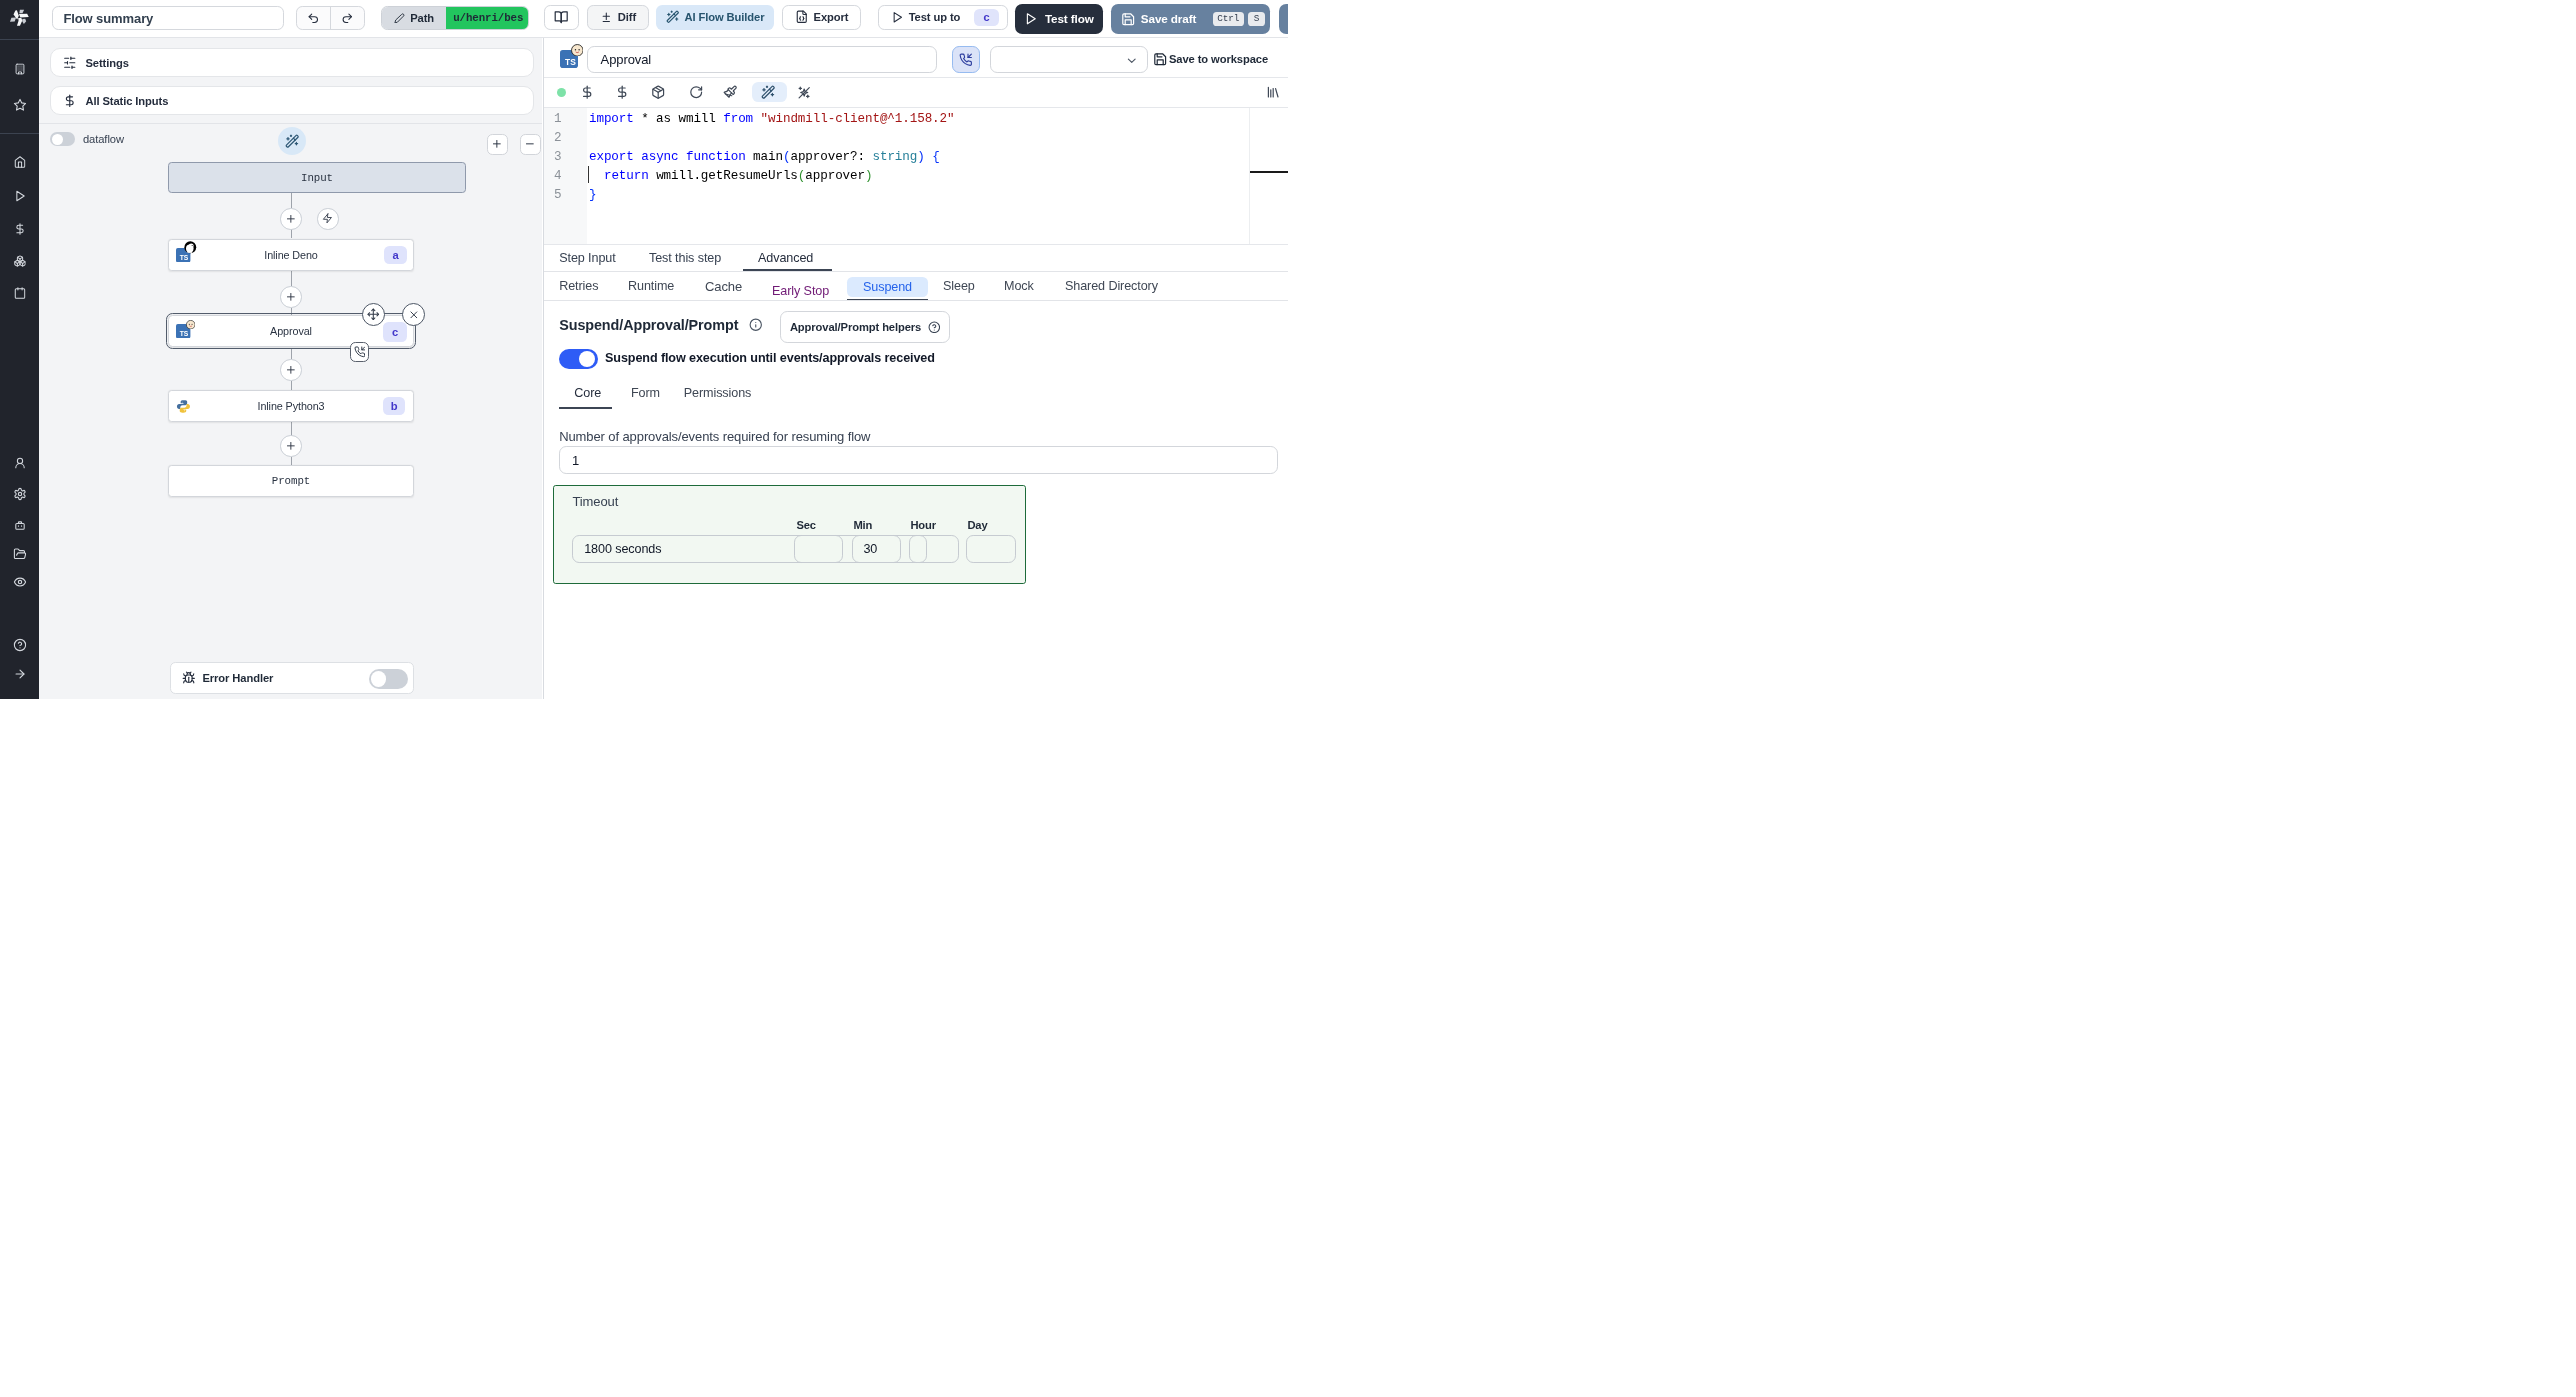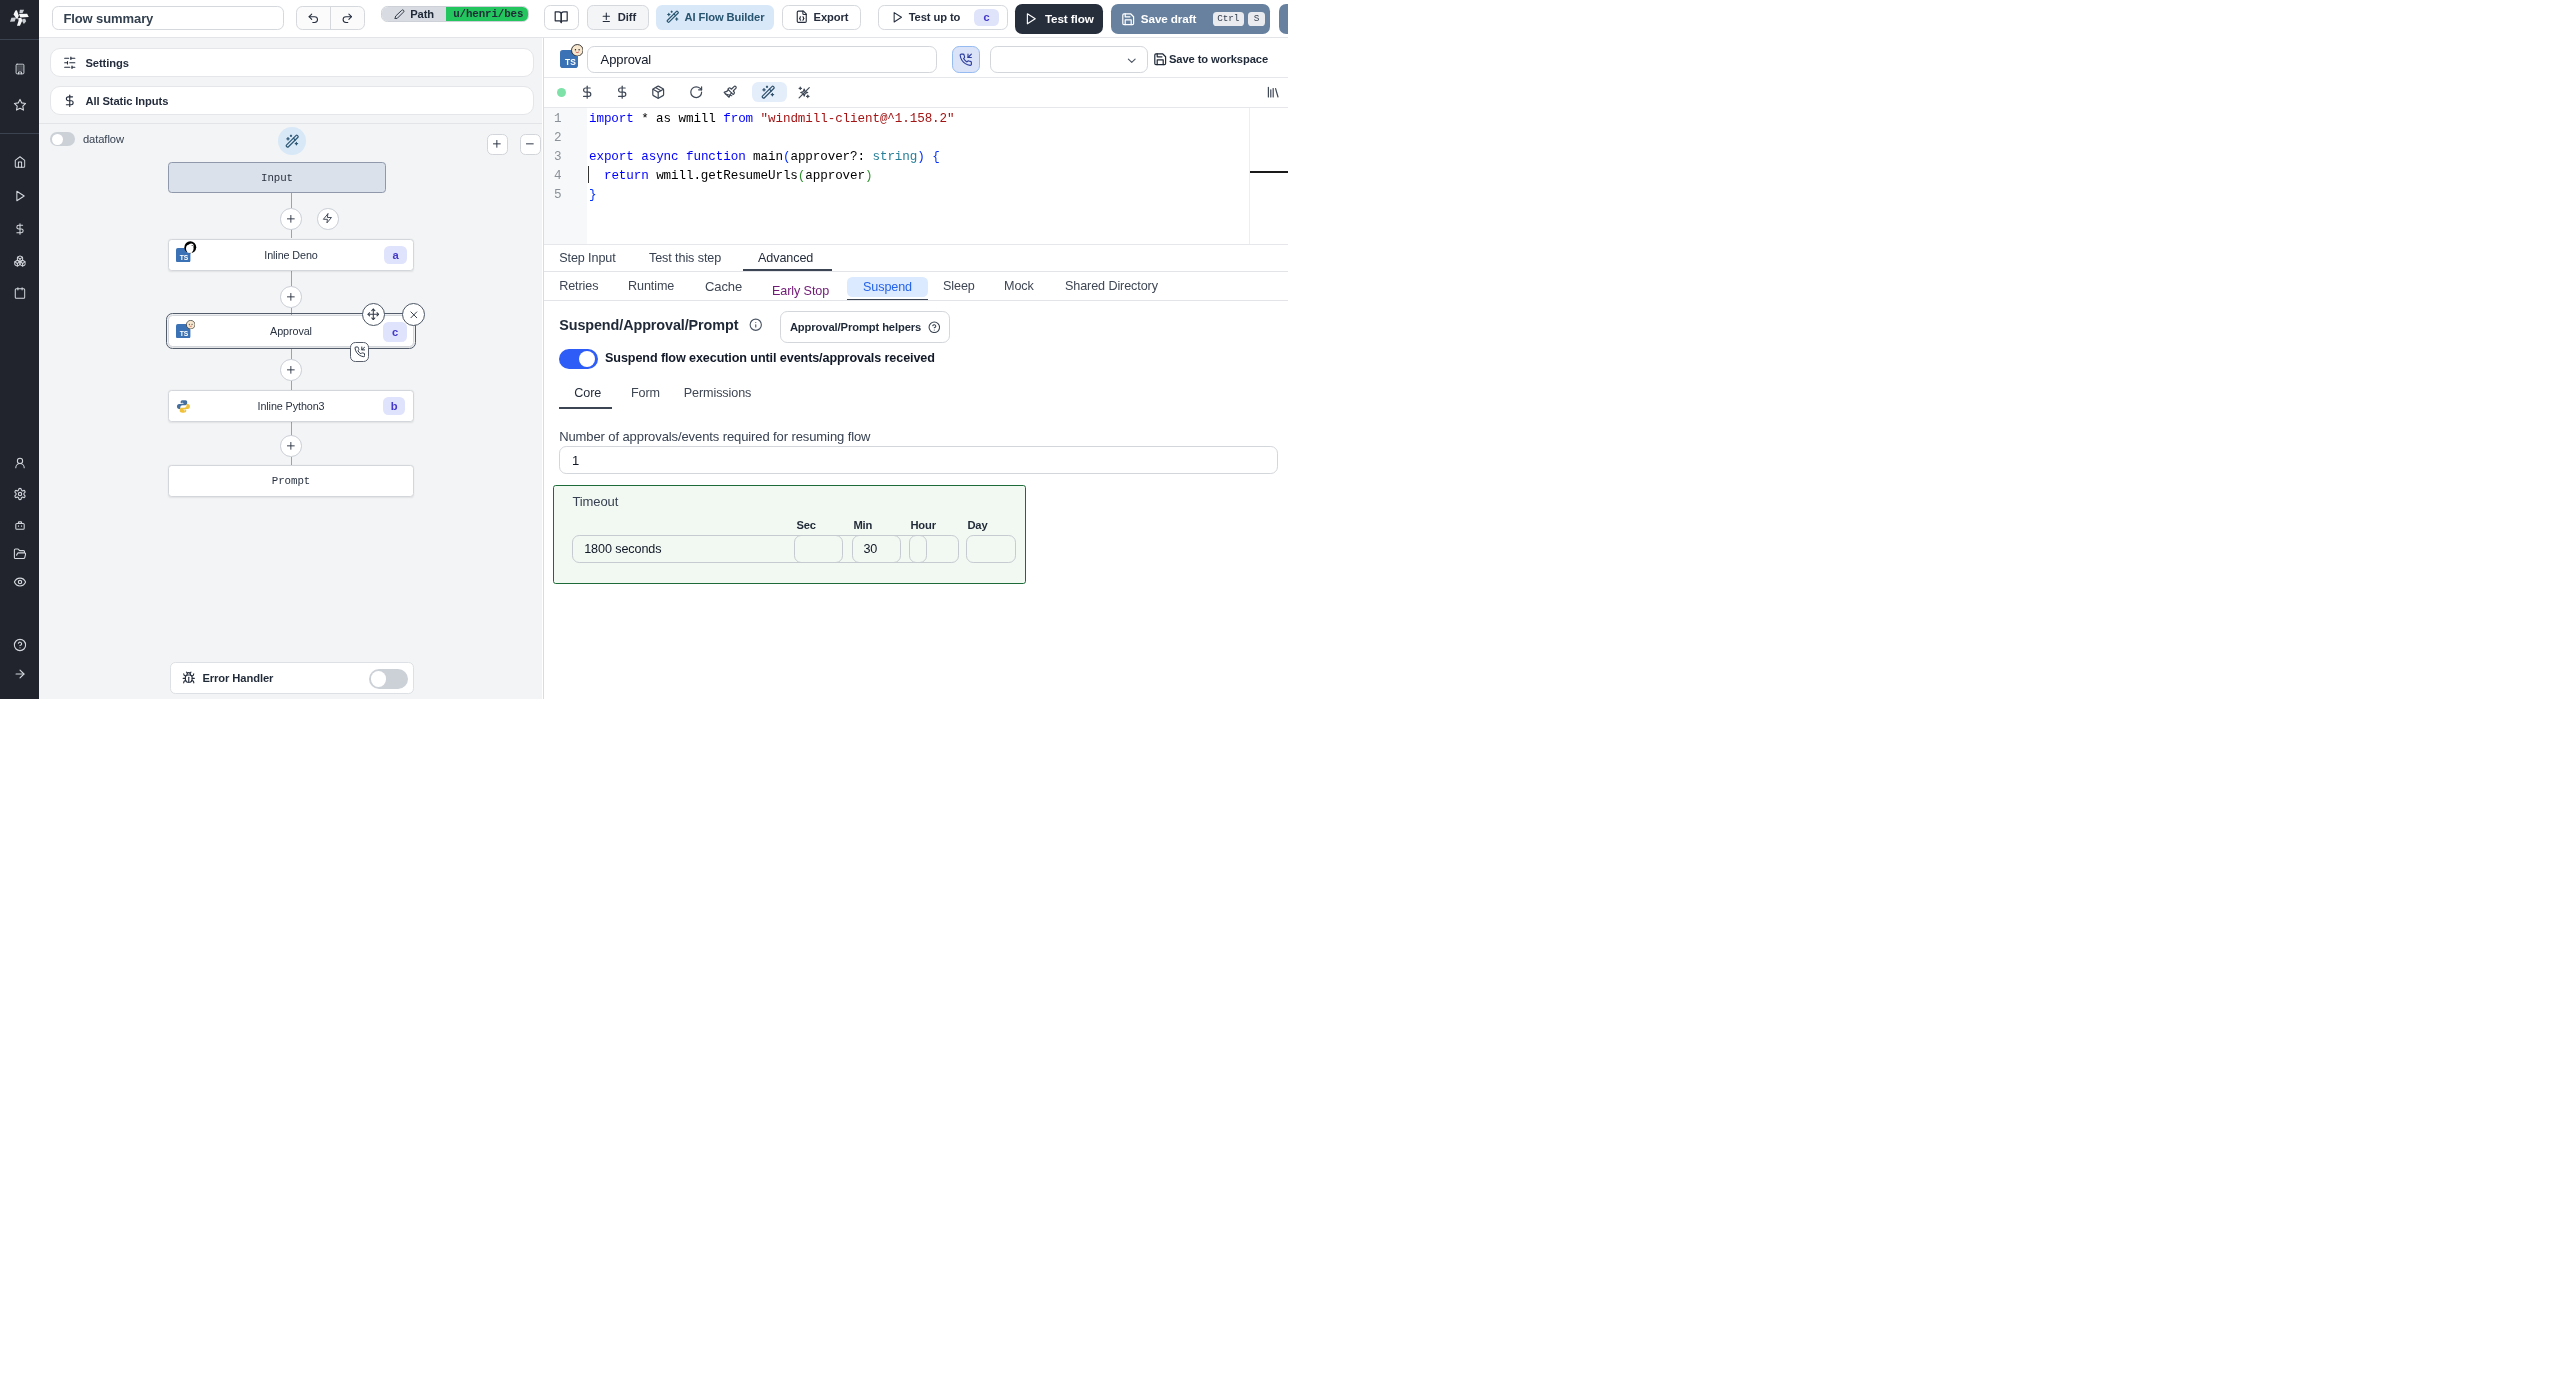--- a/index.html
+++ b/index.html
@@ -55,21 +55,21 @@
         </div>
       <div style="flex:1; display:flex; align-items:center; justify-content:center;">
           <svg width="12.6" height="12.6" viewBox="0 0 24 24" color="#252d3d">
             <g class="ic">
               <path d="m15 14 5-5-5-5"></path>
               <path d="M20 9H9.5A5.5 5.5 0 0 0 4 14.5 5.5 5.5 0 0 0 9.5 20H13"></path>
             </g>
           </svg>
         </div>
     </div>
-    <div class="abs" style="left:342px; top:6.1px; width:148px; height:16px; border:0.9px solid #cdd1d7; border-radius:6.3px; overflow:hidden; display:flex;">
+    <div class="abs" style="left:342px; top:6.1px; width:148px; height:24px; border:0.9px solid #cdd1d7; border-radius:6.3px; overflow:hidden; display:flex;">
       <div style="width:64px; background:#d8dce2; display:flex; align-items:center; justify-content:center; gap:5.4px; color:#1f2937; font-weight:700; font-size:11.2px;"><svg width="10.8" height="10.8" viewBox="0 0 24 24" color="#1f2937">
             <g class="ic">
               <path d="M17 3a2.85 2.83 0 1 1 4 4L7.5 20.5 2 22l1.5-5.5Z"></path>
             </g>
           </svg>Path</div>
       <div class="mono" style="flex:1; background:#22c55e; display:flex; align-items:center; padding-left:7.2px; color:#1f2937; font-size:10.8px;font-weight:bold;">u/henri/bes</div>
     </div>
     <div class="btn" style="left:505px; width:35px;">
         <svg width="14.4" height="14.4" viewBox="0 0 24 24" color="#252d3d">
           <g class="ic">
@@ -188,21 +188,21 @@
 
     <div class="vline" style="left:252px; top:155px; height:15.3px;"></div>
     <div class="vline" style="left:252px; top:191px; height:9.3px;"></div>
     <div class="vline" style="left:252px; top:233px; height:15px;"></div>
     <div class="vline" style="left:252px; top:270px; height:7.4px;"></div>
     <div class="vline" style="left:252px; top:311px; height:10px;"></div>
     <div class="vline" style="left:252px; top:343px; height:9.4px;"></div>
     <div class="vline" style="left:252px; top:384px; height:13.5px;"></div>
     <div class="vline" style="left:252px; top:419px; height:8px;"></div>
 
-    <div class="abs" style="left:129px; top:124px; width:218px; height:31px; background:#dbe1ea; border:0.9px solid #8f99ab; border-radius:3.6px;">
+    <div class="abs" style="left:129px; top:124px; width:298px; height:31px; background:#dbe1ea; border:0.9px solid #8f99ab; border-radius:3.6px;">
         <div class="nodetext mono" style="top:8.5px; font-size:10.8px;">Input</div>
       </div>
 
     <div class="pluscirc" style="left:241px; top:170px;">
         <svg width="11.7" height="11.7" viewBox="0 0 24 24">
           <g class="ic">
             <path d="M5 12h14"></path>
             <path d="M12 5v14"></path>
           </g>
         </svg>

